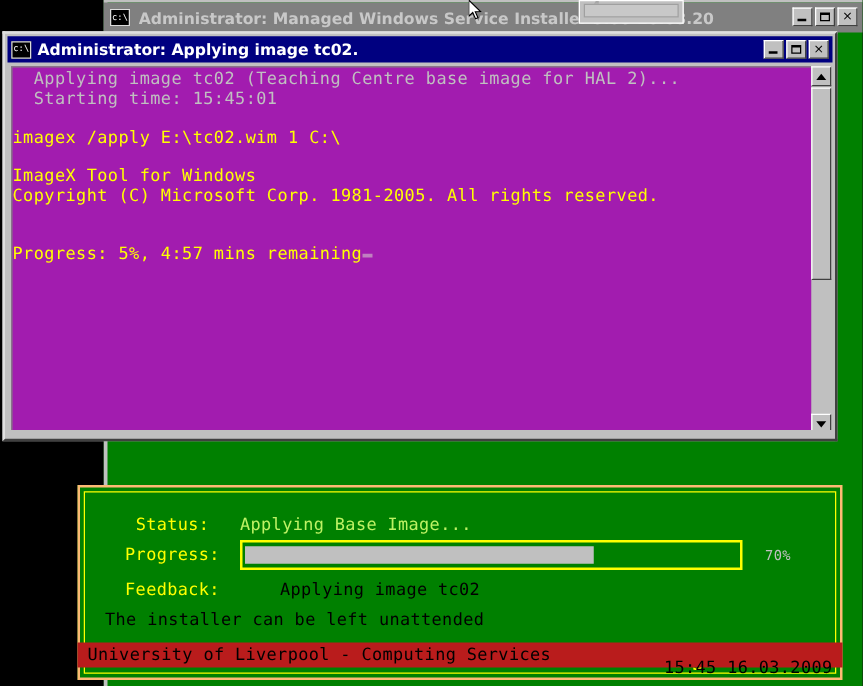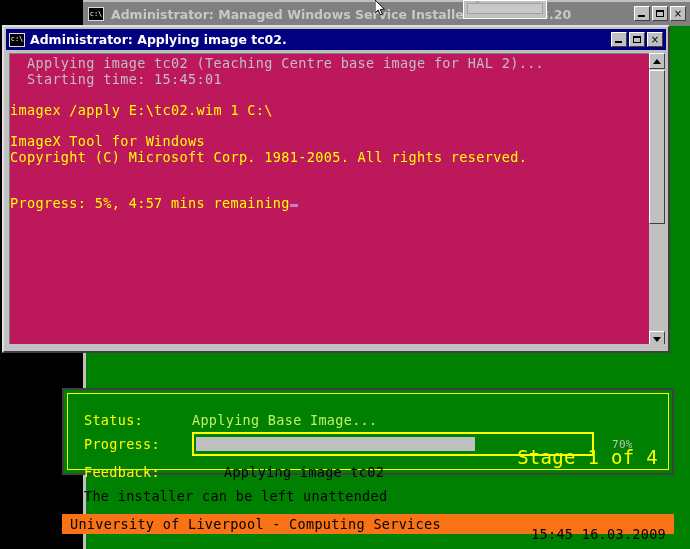--- a/index.html
+++ b/index.html
@@ -212,21 +212,21 @@
     top: 3px;
     display: flex;
     gap: 2px;
   }
   .console-client {
     position: absolute;
     left: 5px;
     top: 26px;
     width: 642px;
     height: 294px;
-    background: #be185d;
+    background: #a21caf;
     border-top: 1px solid #808080;
     border-left: 1px solid #808080;
     box-sizing: border-box;
     overflow: hidden;
   }
   .console-text {
     position: absolute;
     left: 0px;
     top: 2px;
     width: 100%;
@@ -303,25 +303,26 @@
     height: 5px;
     background: #c0c0c0;
   }
 
   
   .status-panel {
     position: absolute;
     left: 62px;
     top: 388px;
     width: 612px;
-    height: 87px;
-    border: 2px solid #404040;
+    height: 156px;
+    border: 2px solid #fdba74;
     box-sizing: border-box;
     background: #008000;
     z-index: 10;
+    text-align: center;
   }
   .status-panel-inner {
     position: absolute;
     left: 3px;
     top: 3px;
     right: 3px;
     bottom: 3px;
     border: 1px solid #ffff00;
     box-sizing: border-box;
   }
@@ -383,21 +384,21 @@
     white-space: pre;
   }
 
   
   .bottom-bar {
     position: absolute;
     left: 62px;
     top: 514px;
     width: 612px;
     height: 20px;
-    background: #f97316;
+    background: #b91c1c;
     z-index: 10;
     display: flex;
     align-items: center;
     font-family: "DejaVu Sans Mono", monospace;
     font-size: 13.5px;
     color: #000000;
     letter-spacing: 0.3px;
     white-space: pre;
     box-sizing: border-box;
     padding: 0 8px;

